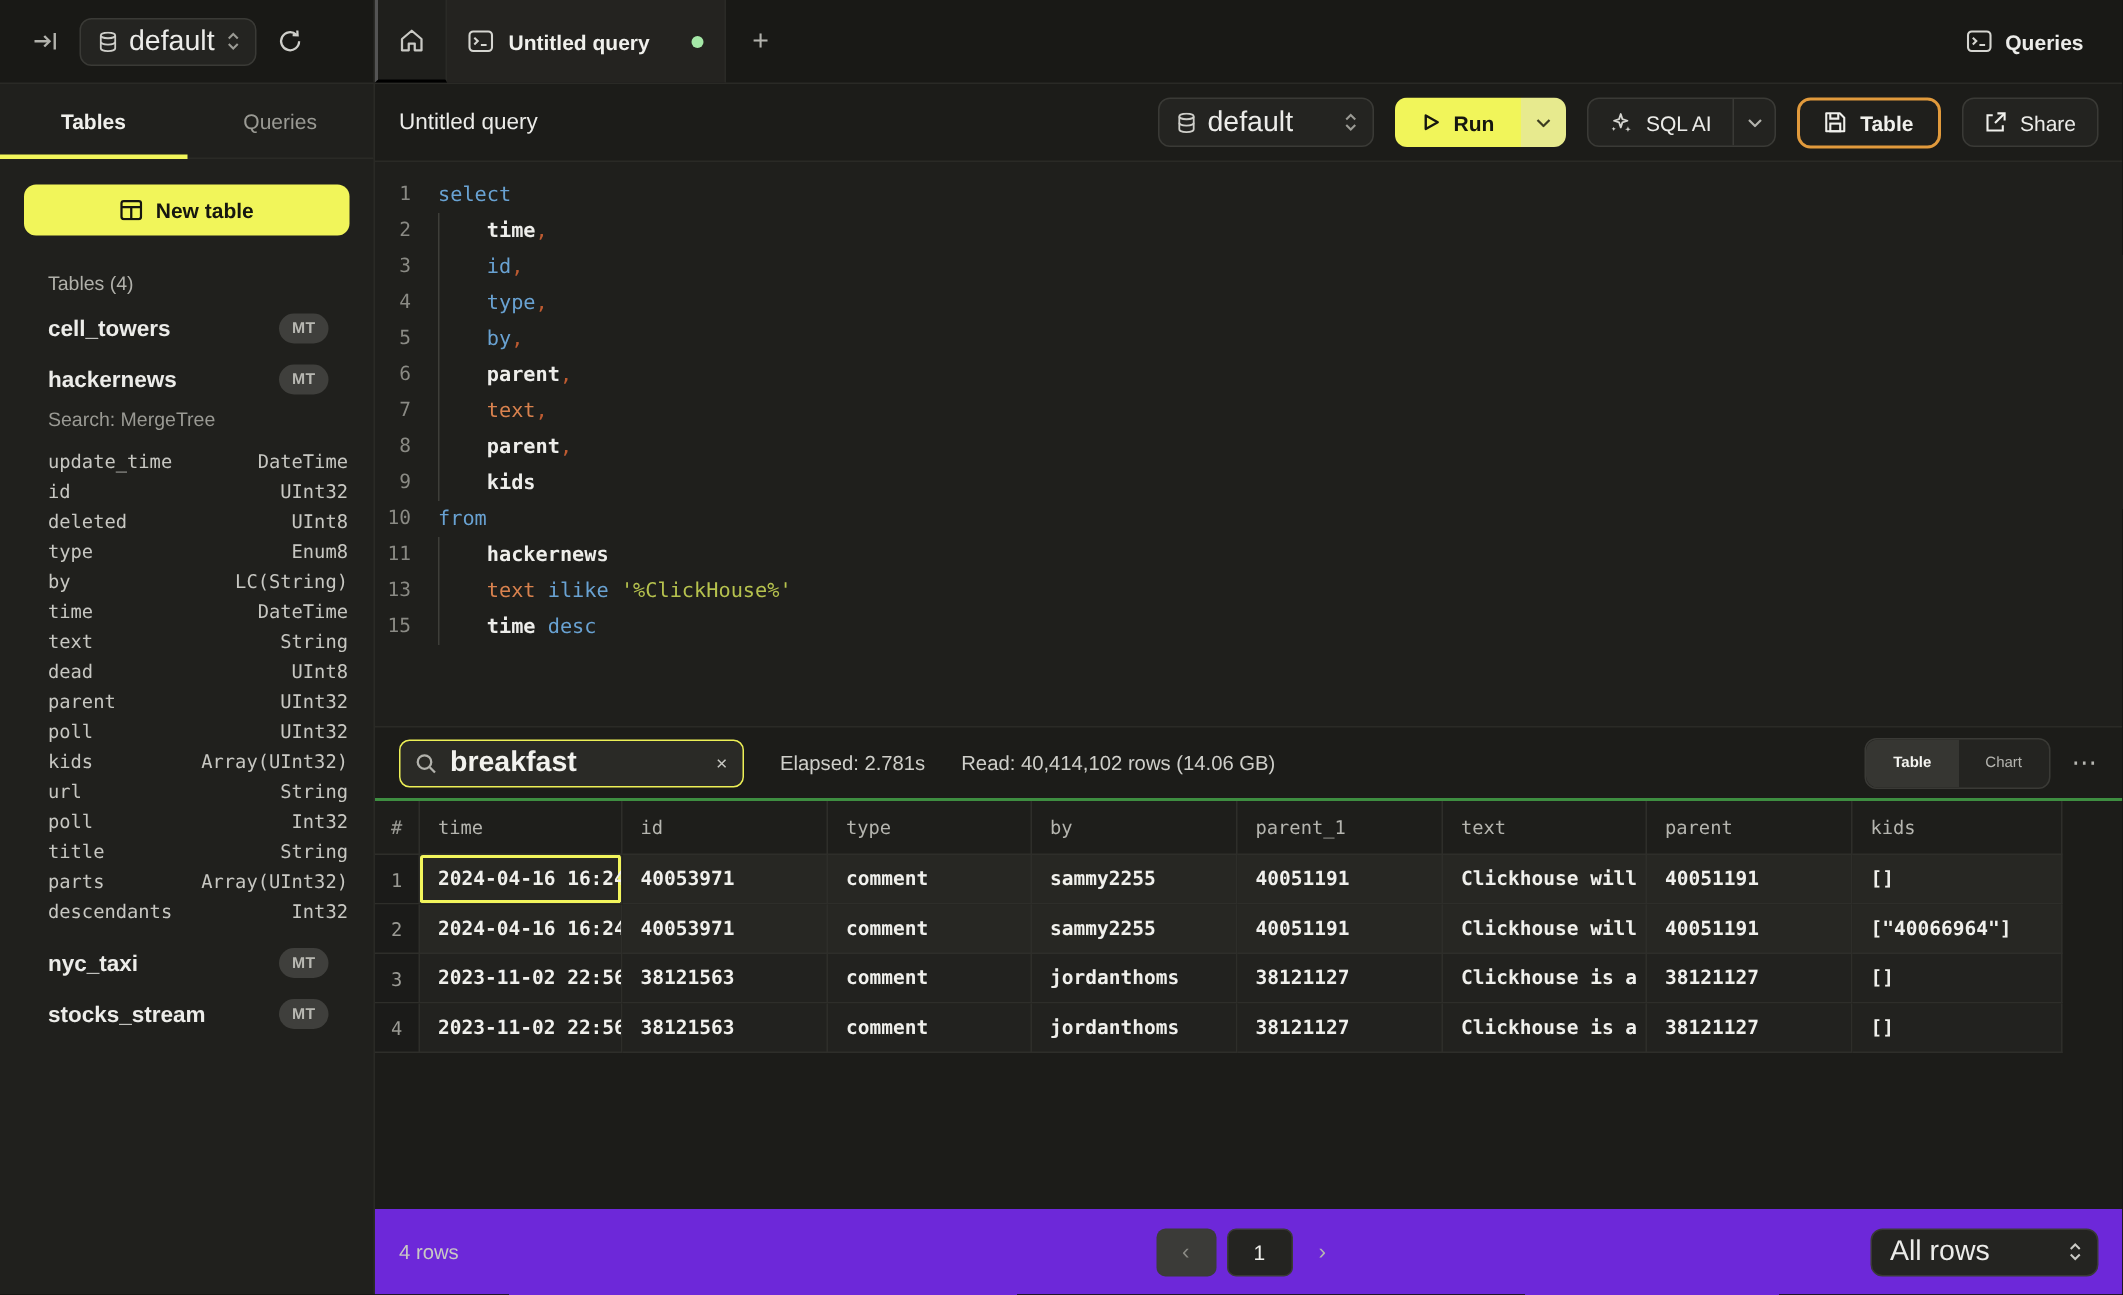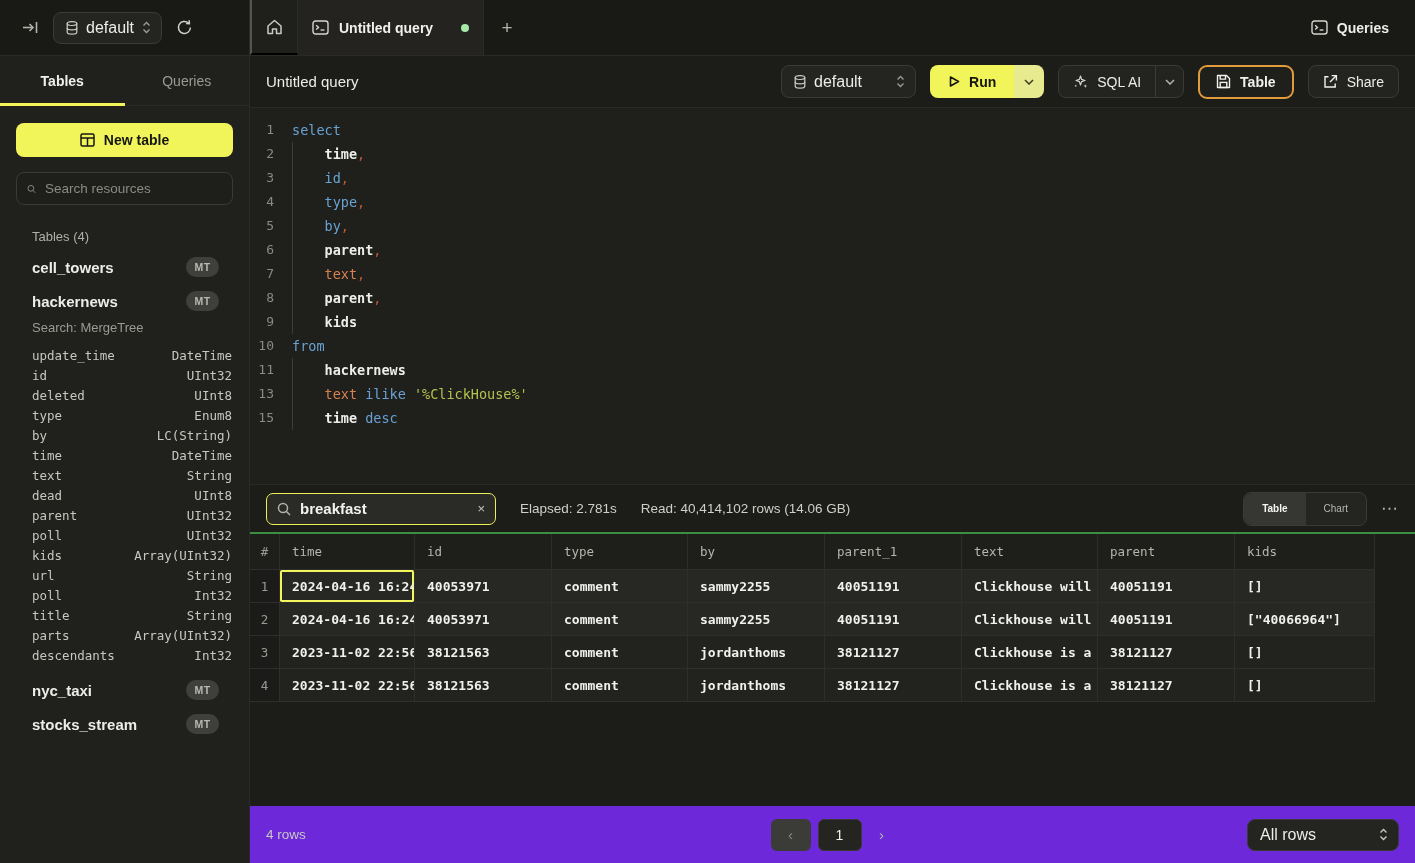--- a/index.html
+++ b/index.html
@@ -18,21 +18,21 @@
   }
   .topbar-left {
     width:250px; flex:none; display:flex; align-items:center; gap:14px;
     padding:0 16px 0 22px; border-right:1px solid #2a2a26;
   }
   .icon-btn { background:none; border:none; color:#b2b2ac; cursor:pointer; display:flex; align-items:center; justify-content:center; }
   .select-box {
     display:flex; align-items:center; gap:8px; height:32px; padding:0 10px 0 12px;
     background:#242421; border:1px solid #3a3a36; border-radius:8px; color:#ecece9; cursor:pointer;
   }
-  .select-box .lbl { font-size:16px; }
+  .select-box .lbl { font-size:19px; }
   .tabstrip { flex:1; display:flex; align-items:stretch; }
   .home-tab {
     width:48px; flex:none; display:flex; align-items:center; justify-content:center;
     background:#1f1f1c; border-right:1px solid #2a2a26; color:#c9c9c4; cursor:pointer; border-top:none;
   }
   .query-tab {
     width:186px; flex:none; display:flex; align-items:center; gap:10px; padding:0 14px;
     background:#242320; border-right:1px solid #2a2a26; cursor:pointer;
   }
   .query-tab .tab-label { font-size:14px; font-weight:600; color:#f0f0ec; flex:1; }
@@ -120,21 +120,21 @@
 
   
   .results-toolbar {
     height:48px; display:flex; align-items:center; gap:24px; padding:0 16px;
     background:#1c1c19; border-top:1px solid #2a2a26;
   }
   .results-search {
     display:flex; align-items:center; gap:9px; width:230px; height:32px;
     border:1.5px solid #edf056; border-radius:7px; background:#2a2a26; padding:0 10px; color:#b2b2ac;
   }
-  .results-search input { flex:1; min-width:0; background:none; border:none; outline:none; color:#f2f2ee; font-size:15px; font-weight:600; font-family:inherit; }
+  .results-search input { flex:1; min-width:0; background:none; border:none; outline:none; color:#f2f2ee; font-size:19px; font-weight:600; font-family:inherit; }
   .clear-x { background:none; border:none; color:#c9c9c4; font-size:13px; cursor:pointer; line-height:1; }
   .stat { font-size:13.5px; color:#cfcfca; }
   .rt-right { margin-left:auto; display:flex; align-items:center; gap:14px; }
   .view-toggle { display:flex; height:34px; background:#242421; border:1px solid #3a3a36; border-radius:8px; overflow:hidden; }
   .view-seg { padding:0 18px; background:none; border:none; font-size:10px; color:#b5b5b0; cursor:pointer; }
   .view-seg.active { background:#363632; color:#f5f5f1; font-weight:600; border-radius:8px 0 0 8px; }
   .more-btn { background:none; border:none; color:#b5b5b0; font-size:17px; cursor:pointer; letter-spacing:1px; }
 
   
   .results-table { border-top:2px solid #3e8e41; background:#1c1c19; }
@@ -232,27 +232,20 @@
 
     <button class="new-table-btn">
       <svg width="15" height="14" viewBox="0 0 15 14">
         <rect x="1" y="1" width="13" height="12" rx="1.5" fill="none" stroke="#161610" stroke-width="1.5"></rect>
         <line x1="1" y1="5" x2="14" y2="5" stroke="#161610" stroke-width="1.5"></line>
         <line x1="7.5" y1="5" x2="7.5" y2="13" stroke="#161610" stroke-width="1.5"></line>
       </svg>
       <span>New table</span>
     </button>
 
-    <div class="side-search">
-      <svg width="14" height="14" viewBox="0 0 14 14">
-        <circle cx="6" cy="6" r="4.5" fill="none" stroke="#8b8b85" stroke-width="1.5"></circle>
-        <line x1="9.5" y1="9.5" x2="13" y2="13" stroke="#8b8b85" stroke-width="1.5"></line>
-      </svg>
-      <input placeholder="Search resources" style="">
-    </div>
 
     <div class="section-label">Tables (4)</div>
 
     <div class="table-item">
       <span class="tname">cell_towers</span>
       <span class="badge">MT</span>
     </div>
 
     <div class="table-item">
       <span class="tname">hackernews</span>

